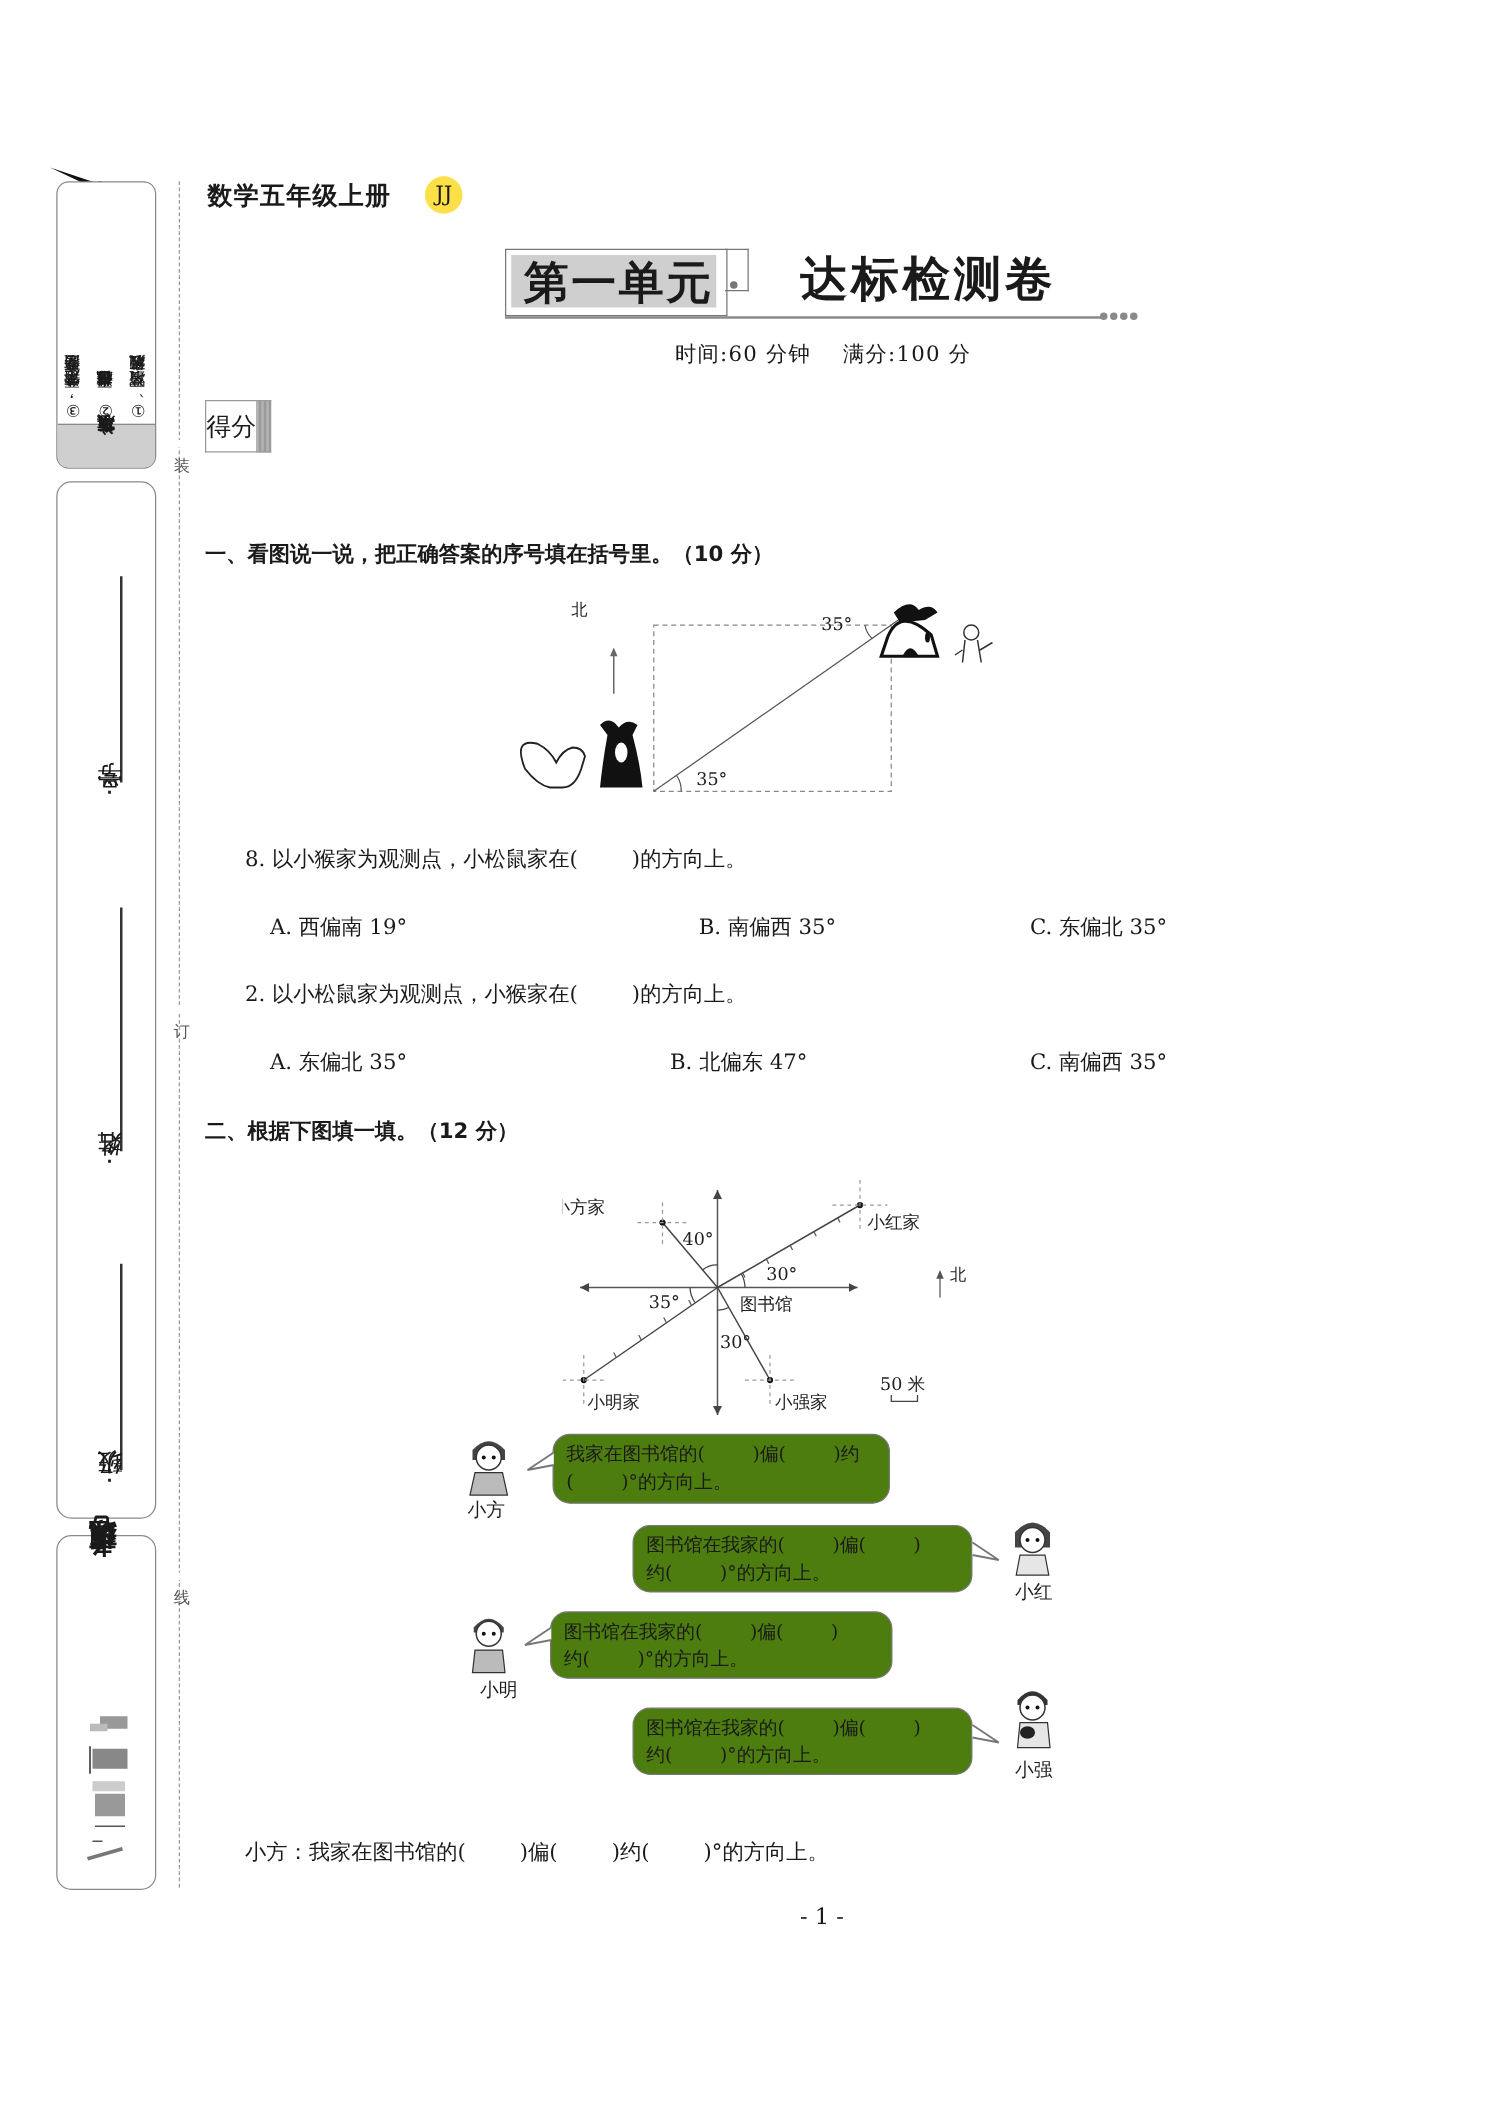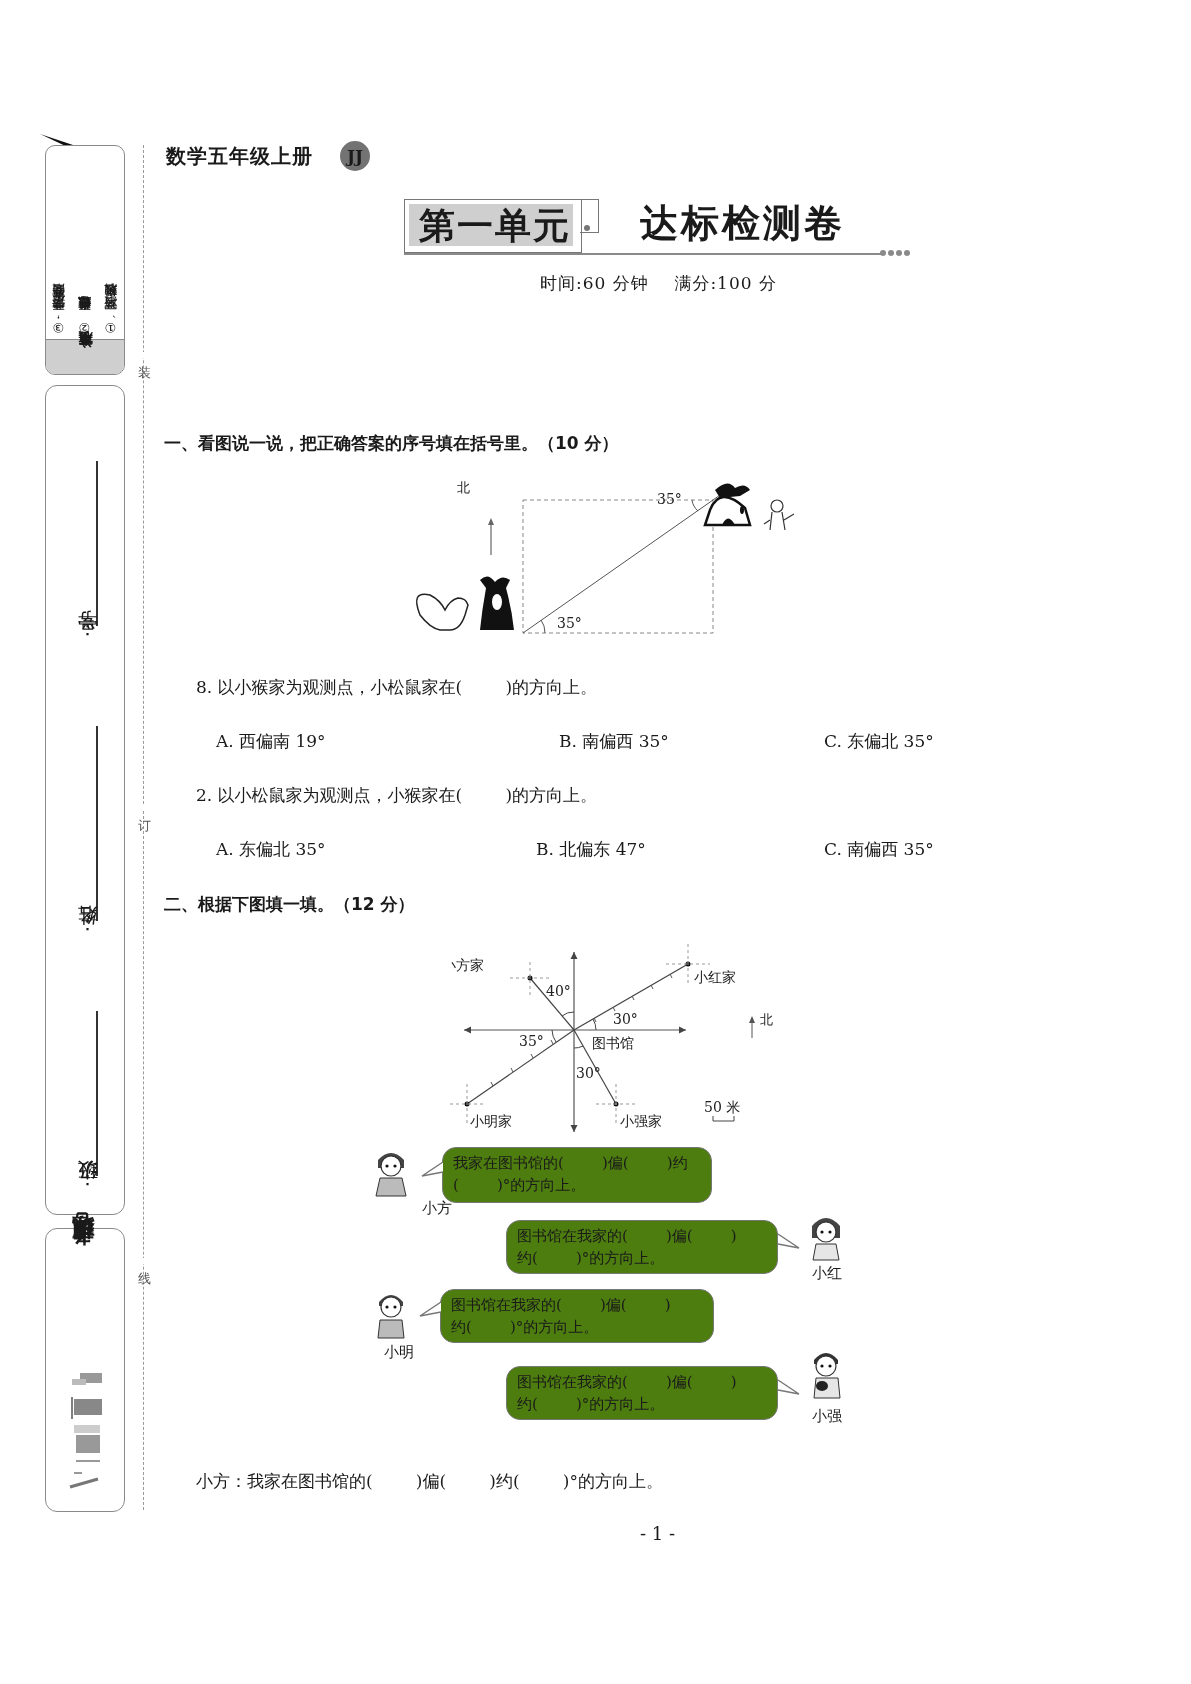--- a/index.html
+++ b/index.html
@@ -28,22 +28,22 @@
   .info-field .line { width: 1.5px; background: #333; margin-left: 22px; }
 
   .brand-box { left: 45px; top: 1228px; width: 78px; height: 282px; border: 1.5px solid #8a8a8a; border-radius: 12px; }
   .brand-title { left: 22px; top: 20px; font-size: 22px; font-weight: bold; letter-spacing: 3px; }
 
   .cut-line { left: 143px; top: 145px; width: 0; height: 1365px; border-left: 1.5px dashed #9a9a9a; }
   .cut-mark { left: 135px; font-size: 13px; color: #555; background: #fff; padding: 3px 0; }
 
   
   .book-title { left: 166px; top: 143px; font-size: 20px; font-weight: bold; letter-spacing: 1px; }
-  .badge { left: 340px; top: 141px; width: 30px; height: 30px; border-radius: 50%; background: #737373;
-           font-size: 17px; font-weight: bold; display:flex; align-items:center; justify-content:center;text-align:center; }
+  .badge { left: 340px; top: 141px; width: 30px; height: 30px; border-radius: 50%; background: #fde047;
+           font-size: 17px; font-weight: normal; display:flex; align-items:center; justify-content:center;text-align:center; }
   .unit-box { left: 404px; top: 199px; width: 176px; height: 52px; border: 1.5px solid #777; }
   .unit-fill { left: 4px; top: 4px; width: 164px; height: 42px; background: #cfcfcf; }
   .unit-text { left: 14px; top: 2px; font-size: 36px; font-weight: bold; letter-spacing: 2px; }
   .unit-bracket { left: 580px; top: 199px; width: 18px; height: 32px; border: 1.5px solid #777; border-left: none; border-top: 1.5px solid #777; }
   .unit-dot { left: 584px; top: 225px; width: 6px; height: 6px; border-radius: 50%; background: #777; }
   .test-title { left: 640px; top: 198px; font-size: 38px; font-weight: bold; letter-spacing: 3px; }
   .rule { left: 404px; top: 253px; width: 478px; height: 1.5px; background: #8a8a8a; }
   .rule-dots { left: 880px; top: 250px; display: flex; gap: 2px; }
   .rule-dots i { width: 6px; height: 6px; border-radius: 50%; background: #8a8a8a; display: block; }
   .time-line { left: 540px; top: 272px; font-size: 17px; letter-spacing: 1px; }
@@ -129,20 +129,34 @@
 <div class="abs rule-dots">
     <i></i>
     <i></i>
     <i></i>
     <i></i>
   </div>
 <div class="abs time-line" style="white-space:pre;">时间:60 分钟    满分:100 分</div>
 
 <table class="abs score-table">
   <tbody>
+  <tr>
+    <td>得分</td>
+    <td></td>
+    <td></td>
+    <td></td>
+    <td></td>
+    <td></td>
+    <td></td>
+    <td></td>
+    <td></td>
+    <td></td>
+    <td></td>
+    <td></td>
+  </tr>
 </tbody>
   </table>
 
 <div class="abs section-title" style="left:164px;top:432px;">一、看图说一说，把正确答案的序号填在括号里。（10 分）</div>
 
 <div class="abs" style="left:410px;top:480px;width:400px;height:160px;">
   <svg width="400" height="160" viewBox="0 0 400 160">
     <rect x="113" y="20" width="190" height="133" fill="none" stroke="#888" stroke-width="1" stroke-dasharray="4 3"></rect>
     <line x1="113" y1="153" x2="303" y2="20" stroke="#555" stroke-width="1"></line>
     <line x1="303" y1="20" x2="320" y2="8" stroke="#555" stroke-width="1"></line>
@@ -249,21 +263,21 @@
   </svg>
 </div>
 
 <svg class="abs" style="left:372px;top:1148px;" width="38" height="50" viewBox="0 0 38 50">
   <path d="M6 12 Q19 -2 32 12 L32 20 L6 20 Z" fill="#444"></path>
   <circle cx="19" cy="18" r="10" fill="#fff" stroke="#333" stroke-width="1.2"></circle>
   <circle cx="15" cy="18" r="1.6" fill="#111"></circle>
     <circle cx="23" cy="18" r="1.6" fill="#111"></circle>
   <path d="M8 30 L30 30 L34 48 L4 48 Z" fill="#bbb" stroke="#333" stroke-width="1"></path>
 </svg>
-<div class="abs kid-name" style="left:374px;top:1199px;margin-left:48px;">小方</div>
+<div class="abs kid-name" style="left:374px;top:1199px;">小方</div>
 <div class="abs bubble" style="left:442px;top:1147px;width:270px;height:56px;">
   <div style="white-space:pre;">我家在图书馆的(        )偏(        )约</div>
   <div style="white-space:pre;">(        )°的方向上。</div>
 </div>
 <svg class="abs" style="left:420px;top:1160px;" width="24" height="20">
     <path d="M23 2 L2 16 L23 12" fill="#fff" stroke="#777" stroke-width="1.5"></path>
   </svg>
 
 <div class="abs bubble" style="left:506px;top:1220px;width:272px;height:54px;">
   <div style="white-space:pre;">图书馆在我家的(        )偏(        )</div>

